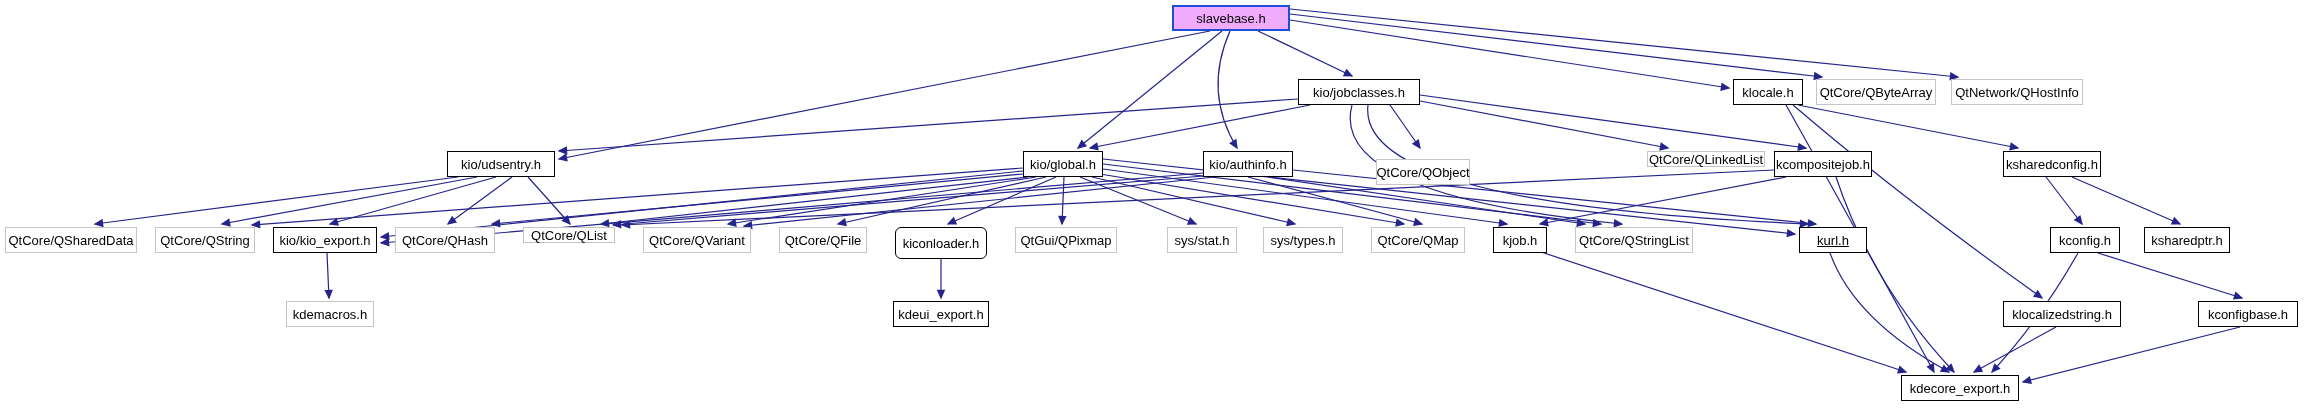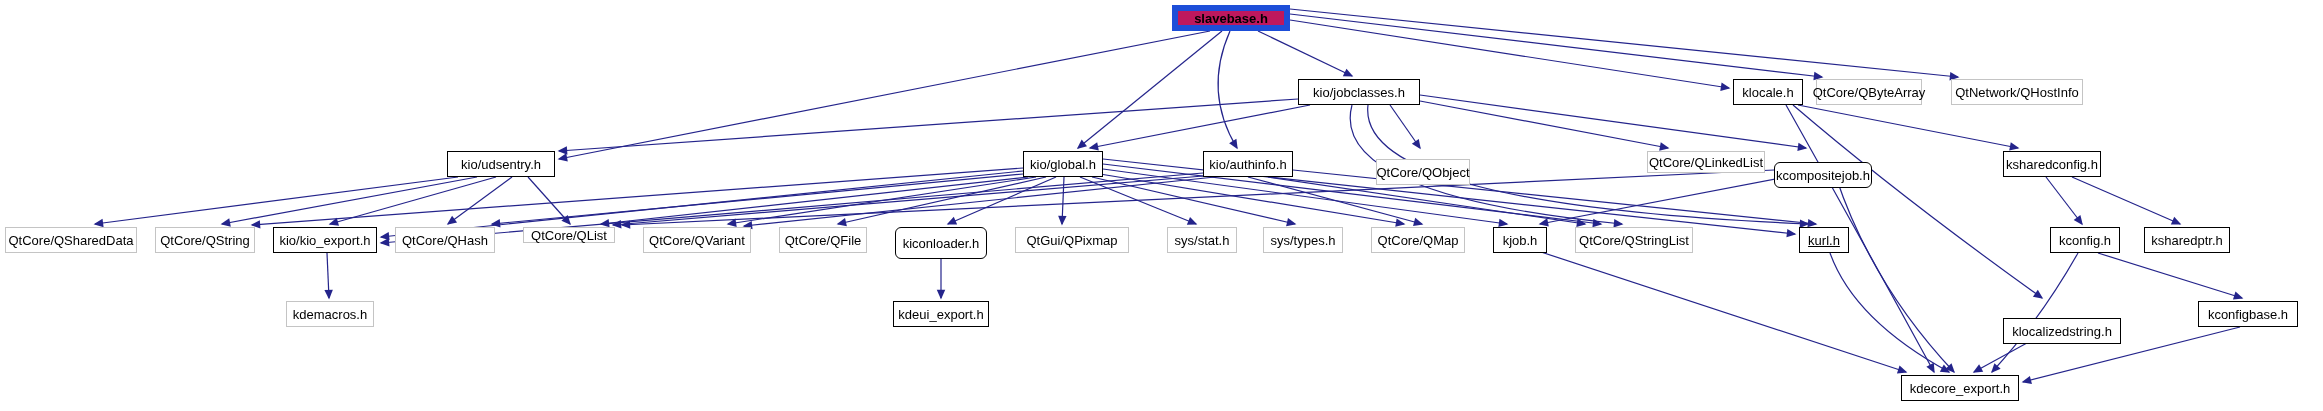--- a/index.html
+++ b/index.html
@@ -2,21 +2,21 @@
 <html><head>
 <meta charset="utf-8">
 <style>
   html,body{margin:0;padding:0;background:#ffffff;}
   .canvas{position:relative;width:2323px;height:411px;background:#ffffff;overflow:hidden;
           font-family:"Liberation Sans",sans-serif;}
   .edge-layer{position:absolute;left:0;top:0;width:2323px;height:411px;z-index:1;}
   .node-layer{position:absolute;left:0;top:0;width:2323px;height:411px;z-index:2;}
   .node{position:absolute;box-sizing:border-box;display:flex;align-items:center;justify-content:center;
         font-size:13px;line-height:13px;white-space:nowrap;color:#000;background:#ffffff;cursor:default;}
-  .node.main{background:#be185d;border:6px solid #1d4ed8;font-weight:bold;}
+  .node.main{background:#f0abfc;border:2px solid #1d4ed8;font-weight:normal;}
   .node.internal{border:1.4px solid #000000;cursor:pointer;}
   .node.external{border:1px solid #c4c4c4;}
   .edge{fill:none;stroke:#24248b;stroke-width:1.2px;}
 </style>
 </head>
 <body>
 
 <div class="canvas">
   <svg class="edge-layer" width="2323" height="411" viewBox="0 0 2323 411" xmlns="http://www.w3.org/2000/svg">
     <defs>
@@ -79,45 +79,45 @@
         <path d="M1830,253 Q1854,320 1949,372" class="edge" marker-end="url(#arrow)"></path>
         <path d="M1538,251 L1906,372" class="edge" marker-end="url(#arrow)"></path>
         <path d="M327,253 L329,298" class="edge" marker-end="url(#arrow)"></path>
         <path d="M941,253 L941,298" class="edge" marker-end="url(#arrow)"></path>
       </g>
   </svg>
   <div class="node-layer">
       <div class="node main" style="left: 1172px; top: 5px; width: 118px; height: 26px;">slavebase.h</div>
       <div class="node internal" style="left: 1298px; top: 79px; width: 122px; height: 26px;">kio/jobclasses.h</div>
       <div class="node internal" style="left: 1733px; top: 79px; width: 70px; height: 26px;">klocale.h</div>
-      <div class="node external" style="left: 1816px; top: 79px; width: 106px; height: 26px;">QtCore/QByteArray</div>
+      <div class="node external" style="left: 1816px; top: 79px; width: 120px; height: 26px;">QtCore/QByteArray</div>
       <div class="node external" style="left: 1951px; top: 79px; width: 132px; height: 26px;">QtNetwork/QHostInfo</div>
       <div class="node internal" style="left: 447px; top: 151px; width: 108px; height: 26px;">kio/udsentry.h</div>
       <div class="node internal" style="left: 1023px; top: 151px; width: 80px; height: 26px;">kio/global.h</div>
       <div class="node internal" style="left: 1203px; top: 151px; width: 90px; height: 26px;">kio/authinfo.h</div>
       <div class="node external" style="left: 1376px; top: 151px; width: 94px; height: 26px; margin-top: 8px;">QtCore/QObject</div>
-      <div class="node external" style="left: 1647px; top: 151px; width: 118px; height: 22px;">QtCore/QLinkedList</div>
-      <div class="node internal" style="left: 1774px; top: 162px; width: 98px; height: 26px; border-radius: 6px;">kcompositejob.h</div>
+      <div class="node external" style="left: 1647px; top: 151px; width: 118px; height: 16px;">QtCore/QLinkedList</div>
+      <div class="node internal" style="left: 1774px; top: 151px; width: 98px; height: 26px;">kcompositejob.h</div>
       <div class="node internal" style="left: 2003px; top: 151px; width: 98px; height: 26px;">ksharedconfig.h</div>
       <div class="node external" style="left: 5px; top: 227px; width: 132px; height: 26px;">QtCore/QSharedData</div>
       <div class="node external" style="left: 155px; top: 227px; width: 100px; height: 26px;">QtCore/QString</div>
       <div class="node internal" style="left: 273px; top: 227px; width: 104px; height: 26px;">kio/kio_export.h</div>
       <div class="node external" style="left: 395px; top: 227px; width: 100px; height: 26px;">QtCore/QHash</div>
       <div class="node external" style="left: 523px; top: 227px; width: 92px; height: 16px;">QtCore/QList</div>
       <div class="node external" style="left: 643px; top: 227px; width: 108px; height: 26px;">QtCore/QVariant</div>
       <div class="node external" style="left: 779px; top: 227px; width: 88px; height: 26px;">QtCore/QFile</div>
       <div class="node internal" style="left: 895px; top: 227px; width: 92px; height: 32px; border-radius: 6px;">kiconloader.h</div>
-      <div class="node external" style="left: 1015px; top: 227px; width: 114px; height: 26px;">QtGui/QPixmap</div>
+      <div class="node external" style="left: 1015px; top: 227px; width: 102px; height: 26px;">QtGui/QPixmap</div>
       <div class="node external" style="left: 1167px; top: 227px; width: 70px; height: 26px;">sys/stat.h</div>
       <div class="node external" style="left: 1263px; top: 227px; width: 80px; height: 26px;">sys/types.h</div>
       <div class="node external" style="left: 1371px; top: 227px; width: 94px; height: 26px;">QtCore/QMap</div>
       <div class="node internal" style="left: 1493px; top: 227px; width: 54px; height: 26px;">kjob.h</div>
       <div class="node external" style="left: 1575px; top: 227px; width: 118px; height: 26px;">QtCore/QStringList</div>
-      <div class="node internal" style="left: 1799px; top: 227px; width: 50px; height: 26px; text-decoration: underline;">kurl.h</div>
+      <div class="node internal" style="left: 1799px; top: 227px; width: 68px; height: 26px; text-decoration: underline;">kurl.h</div>
       <div class="node internal" style="left: 2050px; top: 227px; width: 70px; height: 26px;">kconfig.h</div>
       <div class="node internal" style="left: 2144px; top: 227px; width: 86px; height: 26px;">ksharedptr.h</div>
       <div class="node external" style="left: 286px; top: 301px; width: 88px; height: 26px;">kdemacros.h</div>
       <div class="node internal" style="left: 893px; top: 301px; width: 96px; height: 26px;">kdeui_export.h</div>
-      <div class="node internal" style="left: 2003px; top: 301px; width: 118px; height: 26px; margin-top: 17px;">klocalizedstring.h</div>
+      <div class="node internal" style="left: 2003px; top: 301px; width: 118px; height: 26px;">klocalizedstring.h</div>
       <div class="node internal" style="left: 2198px; top: 301px; width: 100px; height: 26px;">kconfigbase.h</div>
       <div class="node internal" style="left: 1901px; top: 375px; width: 118px; height: 26px;">kdecore_export.h</div>
     </div>
 </div>
 
 </body></html>

